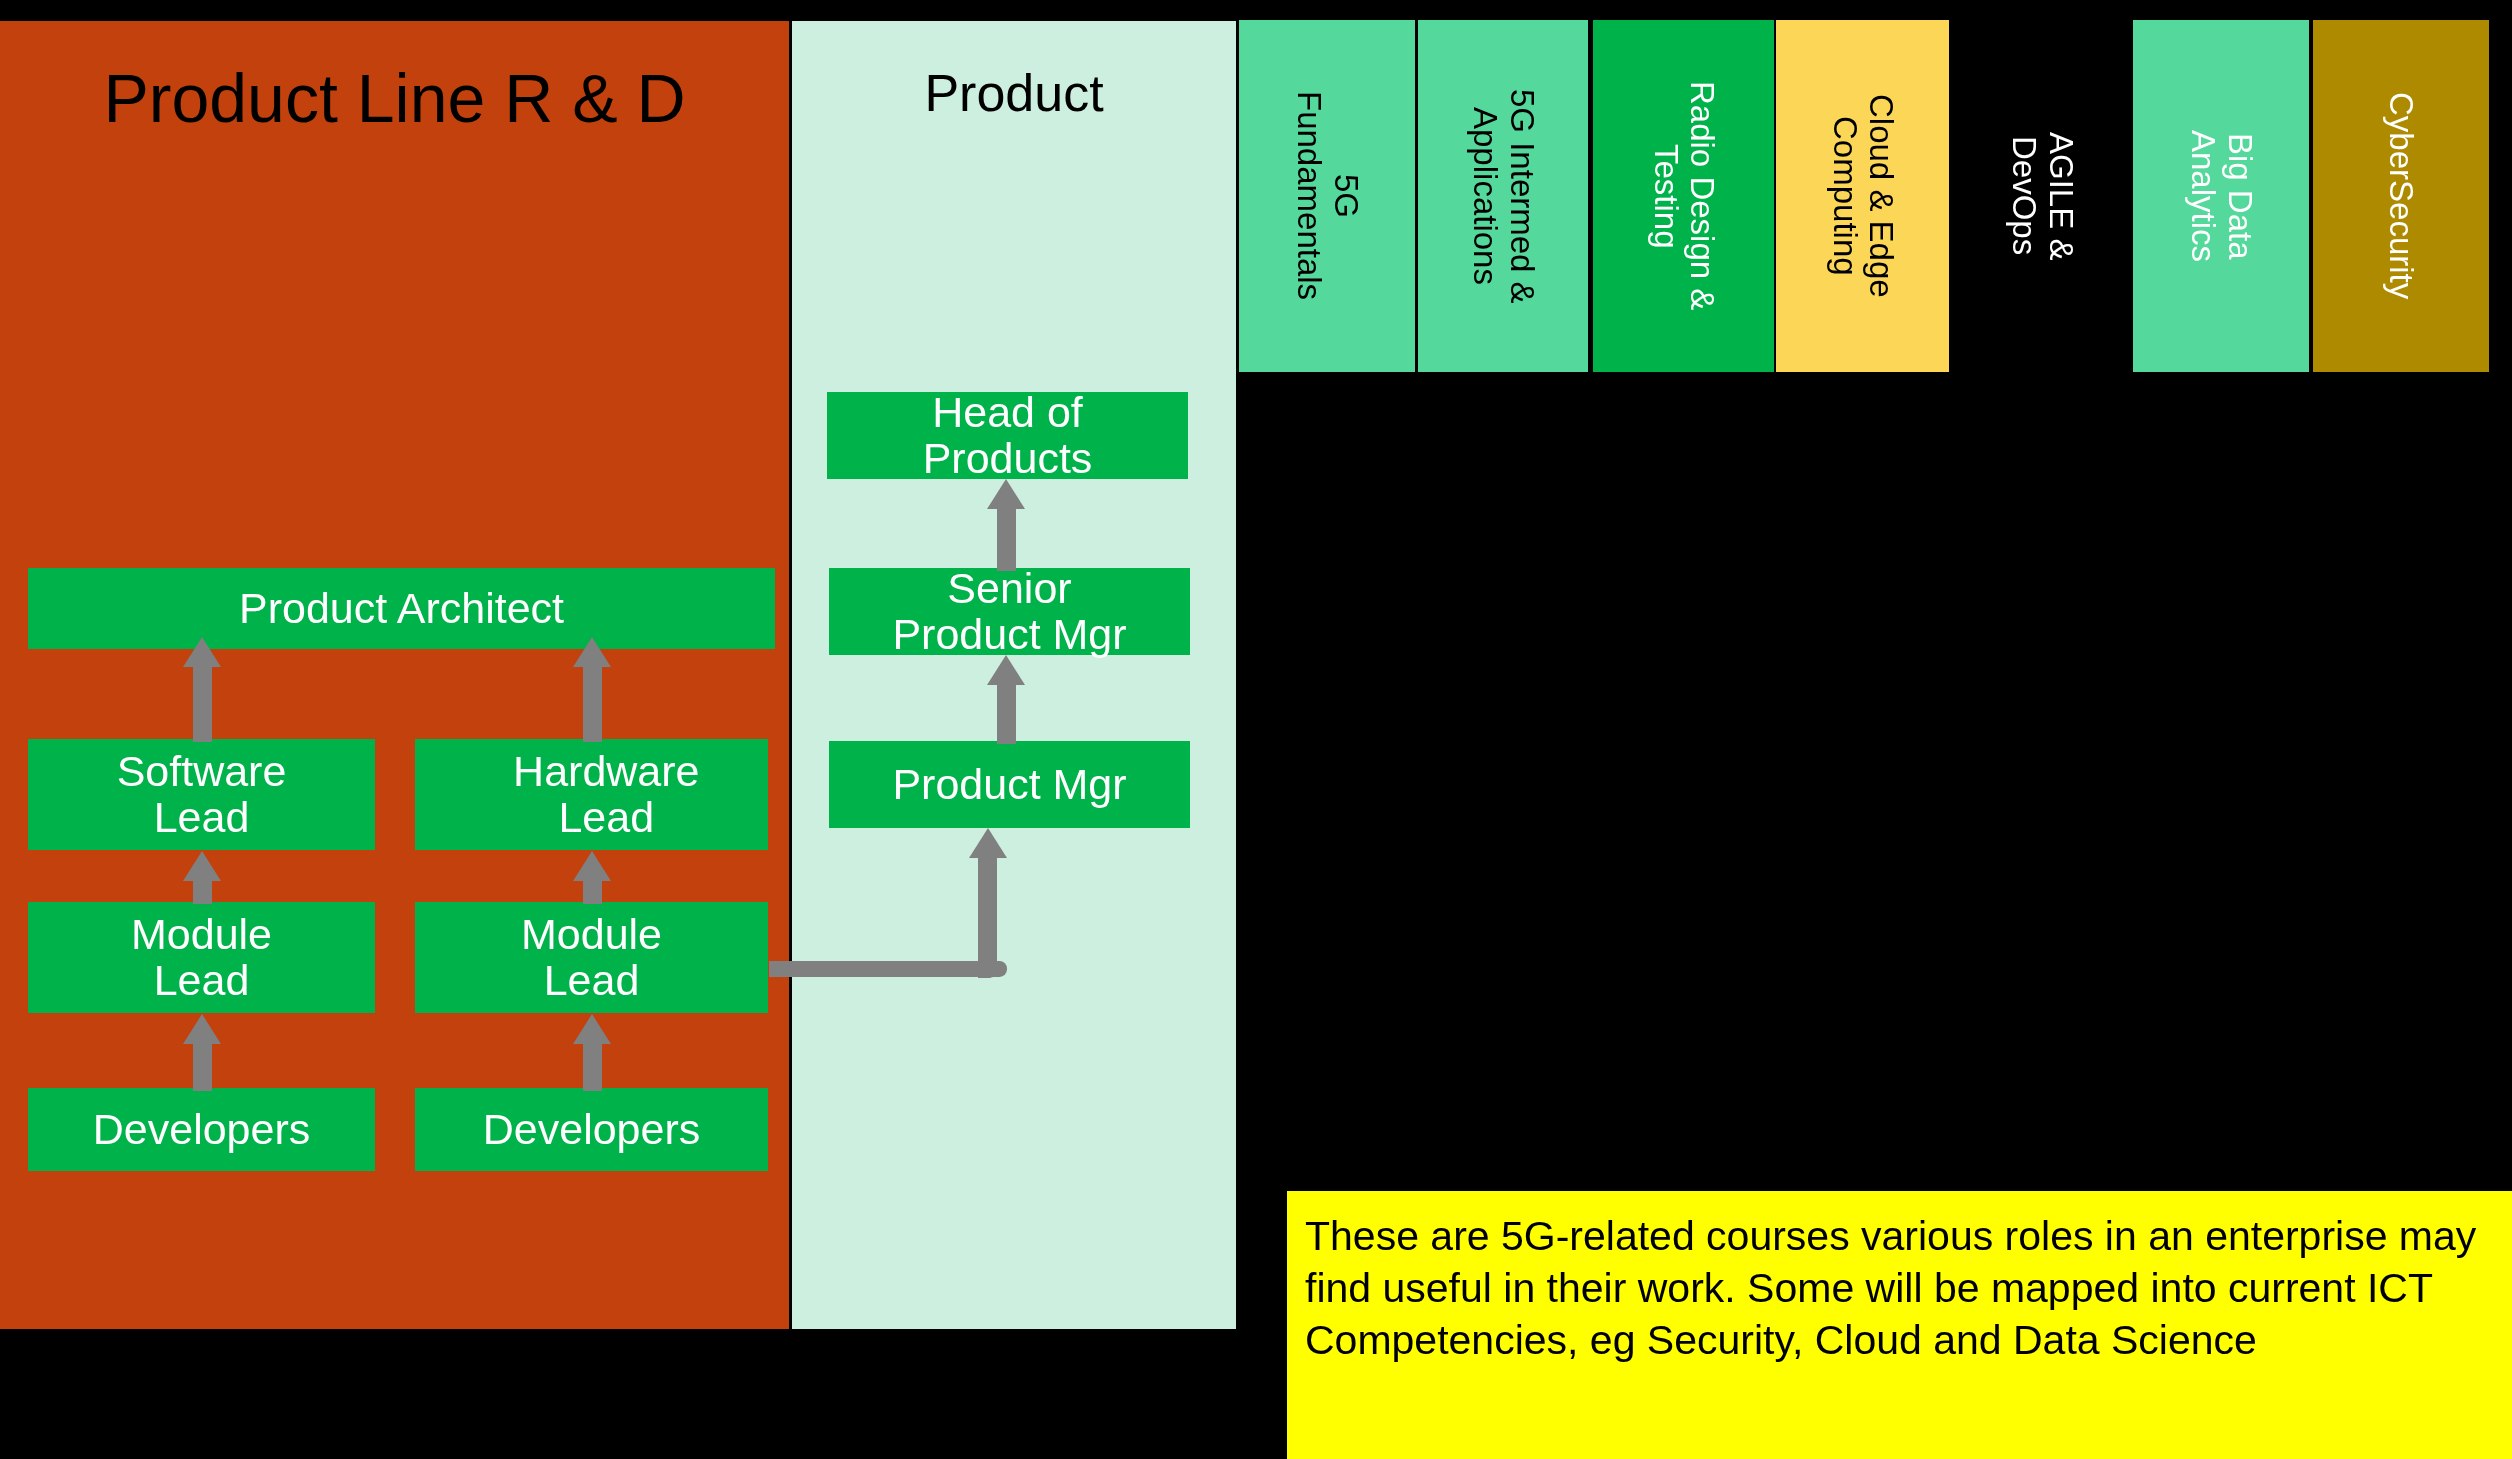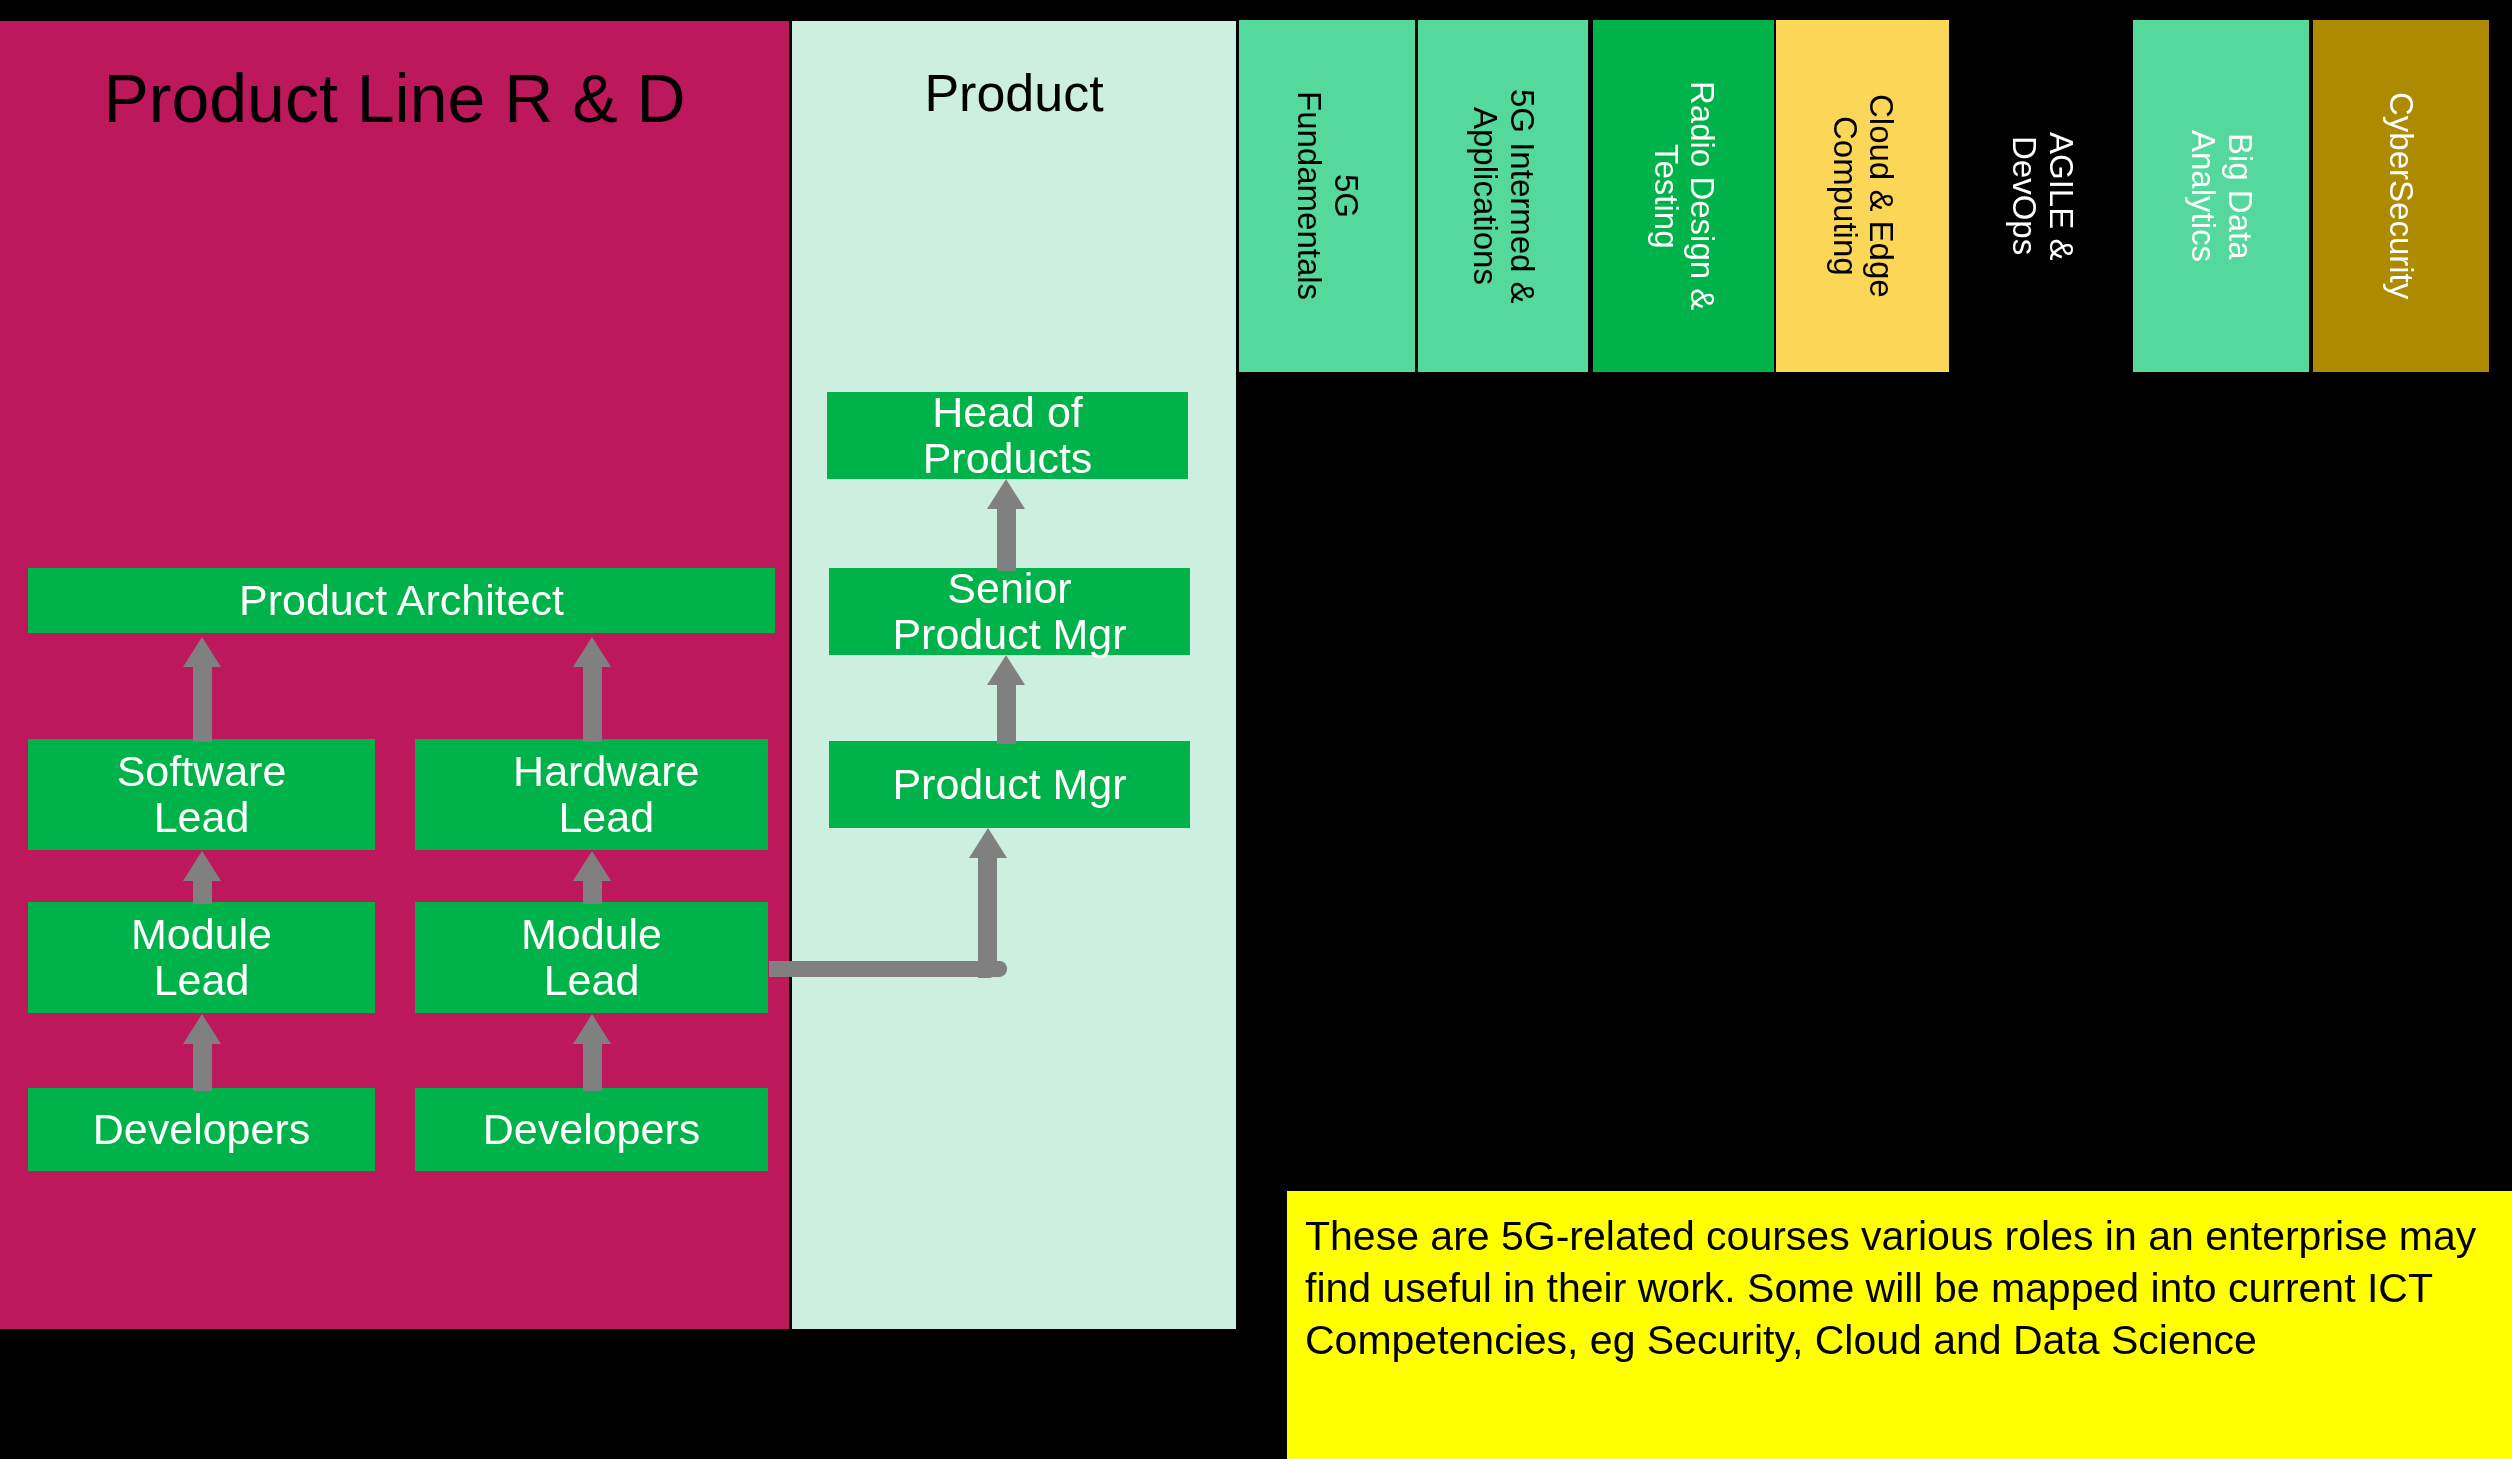--- a/index.html
+++ b/index.html
@@ -6,41 +6,41 @@
   html,body{margin:0;padding:0;background:#000;}
   body{
     width:2512px;height:1460px;position:relative;overflow:hidden;
     font-family:"Liberation Sans","DejaVu Sans",sans-serif;
     background:#000;
   }
   .stage{position:absolute;left:0;top:0;width:2512px;height:1460px;background:#000;}
 
   
   .panel{position:absolute;}
-  #rnd-panel{left:0;top:21px;width:789px;height:1308px;background:#be185d;}
+  #rnd-panel{left:0;top:21px;width:789px;height:1308px;background:#c2410c;}
   #product-panel{left:792px;top:21px;width:444px;height:1308px;background:#CCEFE0;}
 
   .panel-title{
     position:absolute;left:0;width:100%;text-align:center;
     color:#000;font-weight:400;line-height:1;
     white-space:nowrap;
   }
   #rnd-title{top:43px;font-size:68px;}
   #product-title{top:46px;font-size:52px;}
 
   
   .node{
     position:absolute;background:#00B24A;color:#ffffff;
     display:flex;align-items:center;justify-content:center;
     text-align:center;line-height:1.02;font-size:43px;font-weight:400;
     padding:0 4.4px;box-sizing:border-box;
   }
   .node.two-line{line-height:1.06;}
 
-  #n-product-architect{left:28px; top:568px;  width:747px;height:65px;}
+  #n-product-architect{left:28px; top:568px;  width:747px;height:81px;}
   #n-software-lead   {left:28px; top:739px; width:347px; height:111px;}
   #n-hardware-lead   {left:415px;top:739px; width:353px; height:111px;padding-left:34px;}
   #n-module-lead-sw  {left:28px; top:902px; width:347px; height:111px;}
   #n-module-lead-hw  {left:415px;top:902px; width:353px; height:111px;}
   #n-developers-sw   {left:28px; top:1088px; width:347px; height:83px;}
   #n-developers-hw   {left:415px;top:1088px; width:353px; height:83px;}
 
   #n-head-products   {left:827px;top:392px; width:361px;height:87px;}
   #n-senior-pm       {left:829px;top:568px; width:361px;height:87px;}
   #n-product-mgr     {left:829px;top:741px;width:361px;height:87px;}

